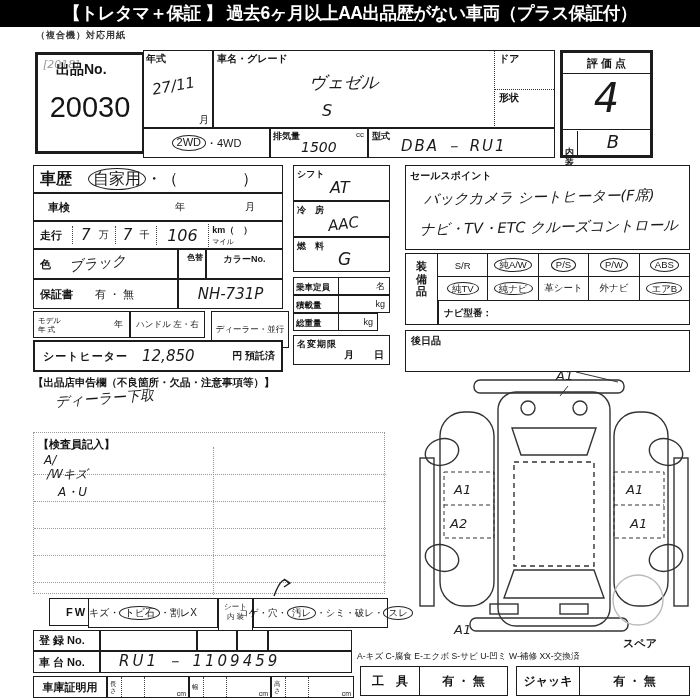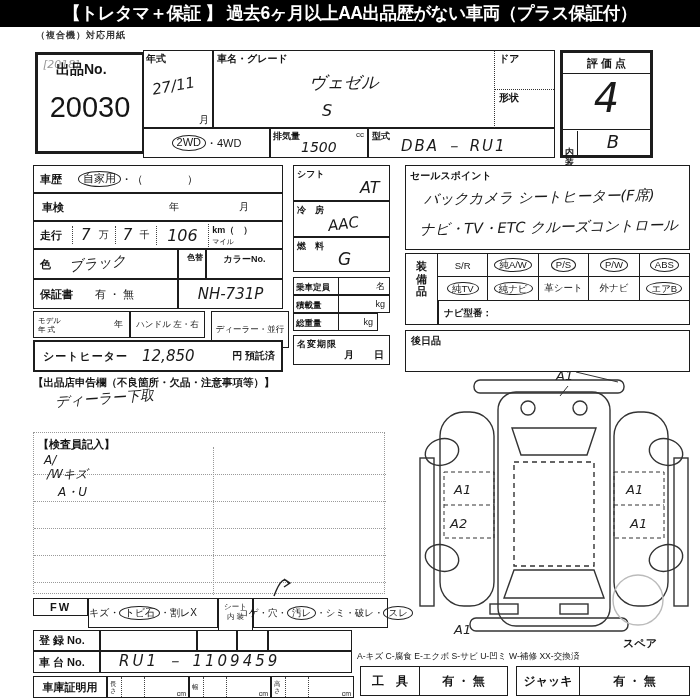--- a/index.html
+++ b/index.html
@@ -66,27 +66,27 @@
 
   <div class="cell" style="left:560px;top:50px;width:93px;height:108px;border-width:3px;">
     <div class="abs" style="left:0;top:0;width:100%;height:21px;border-bottom:1px solid #1c1c1c;text-align:center;font-size:11px;font-weight:bold;line-height:21px;">評 価 点</div>
     <div class="abs hw" style="left:0;top:22px;width:100%;height:58px;text-align:center;font-size:40px;font-weight:300;">4</div>
     <div class="abs" style="left:0;bottom:0;width:100%;height:26px;border-top:1px solid #1c1c1c;">
       <div class="abs vtxt" style="left:2px;top:1px;width:13px;font-size:9px;font-weight:bold;border-right:1px solid #1c1c1c;height:24px;padding-top:16px;">内装</div>
       <div class="abs hw" style="left:20px;top:1px;width:60px;text-align:center;font-size:18px;">B</div>
     </div>
   </div>
 
-  <div class="cell flexc" style="left:33px;top:165px;width:250px;height:28px;font-size:11px;">
+  <div class="cell flexc" style="left:33px;top:165px;width:250px;height:28px;font-size:16px;">
     <span style="margin-left:6px;font-weight:bold;">車歴</span>
     <span style="margin-left:16px;" class="circled">自家用</span>
     <span>・（　　　　）</span>
   </div>
   <div class="cell flexc" style="left:33px;top:193px;width:250px;height:28px;font-size:11px;">
-    <span style="margin-left:8px;font-weight:bold;">車検</span>
+    <span style="margin-left:14px;font-weight:bold;">車検</span>
     <span style="margin-left:105px;font-size:10px;">年</span>
     <span style="margin-left:60px;font-size:10px;">月</span>
   </div>
   <div class="cell flexc" style="left:33px;top:221px;width:250px;height:28px;">
     <span style="margin-left:6px;width:32px;font-weight:bold;font-size:11px;">走行</span>
     <span class="hw dotl" style="width:26px;text-align:center;font-size:15px;">7</span>
     <span style="width:16px;font-size:10px;">万</span>
     <span class="hw dotl" style="width:24px;text-align:center;font-size:15px;">7</span>
     <span style="width:16px;font-size:10px;">千</span>
     <span class="hw dotl" style="width:52px;text-align:center;font-size:16px;">106</span>
@@ -120,21 +120,21 @@
   <div class="cell flexc" style="left:33px;top:340px;width:250px;height:32px;border-width:2px;">
     <span style="margin-left:8px;font-size:11px;font-weight:bold;letter-spacing:1px;">シートヒーター</span>
     <span class="hw" style="margin-left:14px;font-size:15px;">12,850</span>
     <span style="margin-left:auto;margin-right:6px;font-size:10px;font-weight:bold;">円 預託済</span>
   </div>
   <div class="abs" style="left:33px;top:376px;font-size:10.5px;font-weight:bold;">【出品店申告欄（不良箇所・欠品・注意事項等）】</div>
   <div class="abs hw" style="left:55px;top:390px;font-size:14px;transform:rotate(-4deg);">ディーラー下取</div>
 
   <div class="cell" style="left:293px;top:165px;width:97px;height:36px;">
     <div class="abs" style="left:3px;top:2px;font-size:9px;font-weight:bold;">シフト</div>
-    <div class="abs hw" style="left:36px;top:12px;font-size:16px;margin-left:30px;">AT</div>
+    <div class="abs hw" style="left:36px;top:12px;font-size:16px;">AT</div>
   </div>
   <div class="cell" style="left:293px;top:201px;width:97px;height:36px;">
     <div class="abs" style="left:3px;top:2px;font-size:9px;font-weight:bold;">冷　房</div>
     <div class="abs hw" style="left:34px;top:13px;font-size:15px;transform:rotate(-8deg);">AAC</div>
   </div>
   <div class="cell" style="left:293px;top:237px;width:97px;height:35px;">
     <div class="abs" style="left:3px;top:2px;font-size:9px;font-weight:bold;">燃　料</div>
     <div class="abs hw" style="left:44px;top:11px;font-size:17px;">G</div>
   </div>
   <div class="cell flexc" style="left:293px;top:277px;width:97px;height:18px;">
@@ -258,21 +258,21 @@
       <text x="220" y="160">A1</text>
       <text x="44" y="266">A1</text>
     </g>
   </svg>
   <div class="abs" style="left:608px;top:636px;width:64px;text-align:center;font-size:11px;font-weight:bold;">スペア</div>
 
   <svg class="abs" style="left:272px;top:574px;" width="26" height="24">
     <path d="M2,22 C8,6 13,2 17,10 M12,5 L18,9 L12,13" fill="none" stroke="#222" stroke-width="1.4"></path>
   </svg>
 
-  <div class="cell flexc" style="left:33px;top:598px;width:55px;height:18px;justify-content:center;font-size:11px;font-weight:bold;letter-spacing:2px;">FW</div>
+  <div class="cell flexc" style="left:49px;top:598px;width:55px;height:28px;justify-content:center;font-size:11px;font-weight:bold;letter-spacing:2px;">FW</div>
   <div class="cell flexc" style="left:88px;top:598px;width:130px;height:30px;justify-content:flex-start;font-size:10px;white-space:nowrap;">
     <span>キズ・</span>
     <span class="circled">トビ石</span>
     <span>・割レX</span>
   </div>
   <div class="cell" style="left:218px;top:598px;width:35px;height:38px;text-align:center;font-size:7.5px;line-height:1.3;padding-top:3px;">
     <span style="display:block;">シート</span>
     <span style="display:block;">内 装</span>
   </div>
   <div class="cell flexc" style="left:253px;top:598px;width:135px;height:30px;justify-content:center;font-size:9.5px;white-space:nowrap;padding-left:11px;">

